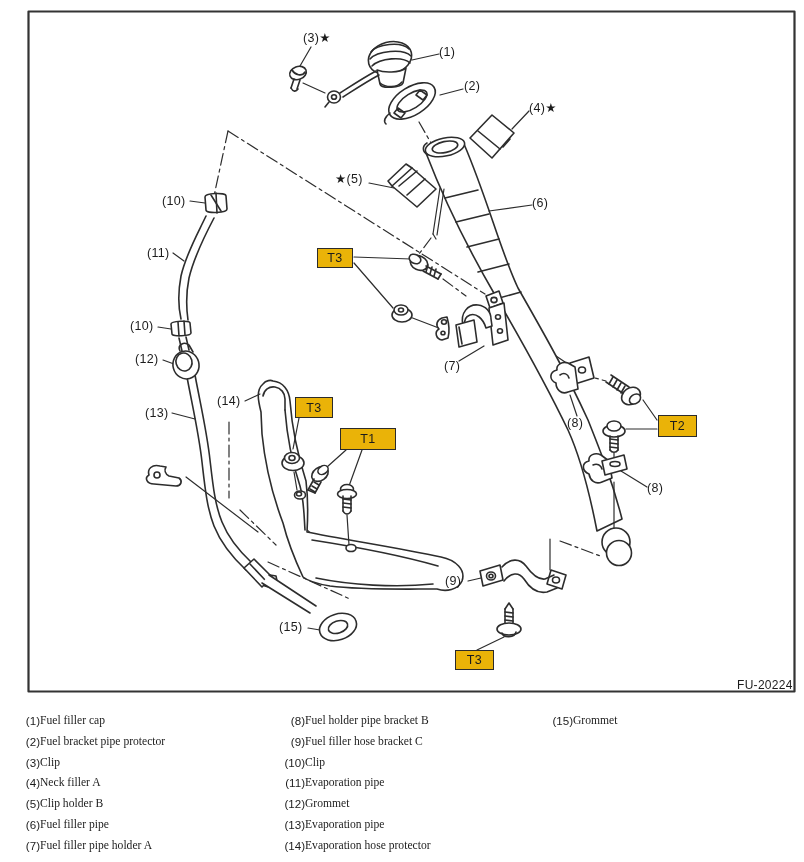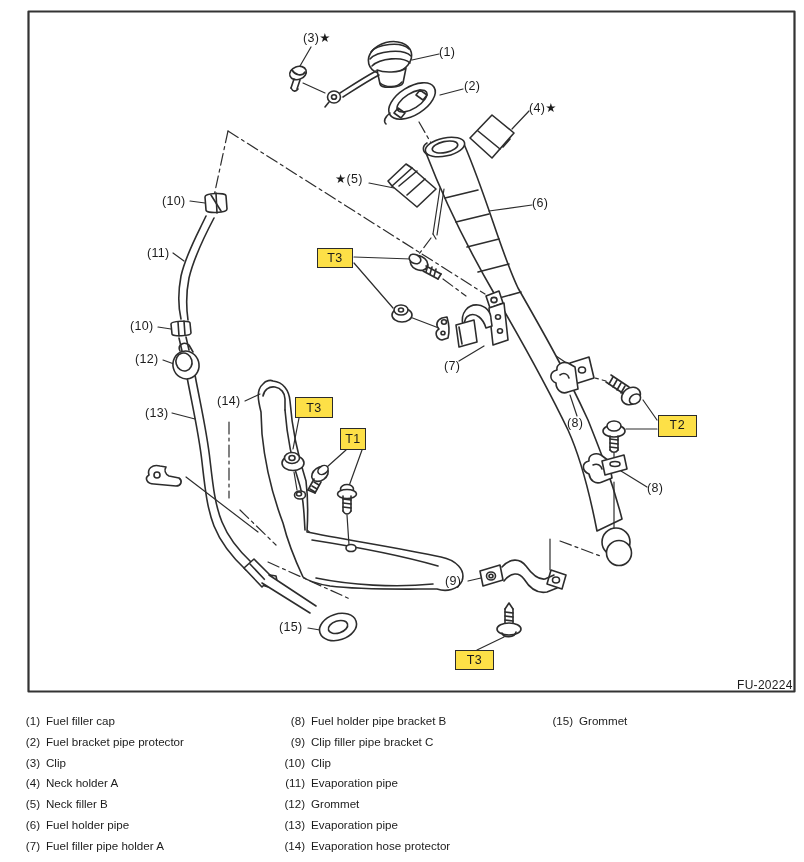--- a/index.html
+++ b/index.html
@@ -6,35 +6,35 @@
   .stage{
     position:relative;width:804px;height:862px;background:#ffffff;
     font-family:"Liberation Sans","DejaVu Sans",sans-serif;color:#1c1c1c;overflow:hidden;
   }
   .art{position:absolute;left:0;top:0;}
   .callout{
     position:absolute;font-size:12.5px;letter-spacing:.3px;white-space:nowrap;
     color:#1c1c1c;line-height:14px;
   }
   .tbox{
-    position:absolute;border:1.7px solid #2b2b2b;background:#fde047;
+    position:absolute;border:1.7px solid #2b2b2b;background:#eab308;
     display:flex;align-items:center;justify-content:center;
     font-size:12.5px;letter-spacing:.5px;box-sizing:border-box;
   }
   .figcode{position:absolute;font-size:12px;letter-spacing:.3px;}
   .legend{position:absolute;left:0;top:714px;width:804px;}
   .legend-col{position:absolute;top:0;}
   .legend-col.c1{left:12px;}
   .legend-col.c2{left:252px;}
   .legend-col.c3{left:520px;}
   .legend-row{display:flex;height:20.8px;font-size:11.6px;line-height:14px;align-items:flex-start;}
   .lnum{text-align:right;flex:none;}
   .col-a .lnum{width:28px;}
   .col-b .lnum{width:53px;}
-  .llabel{margin-left:6px;white-space:nowrap;}
+  .llabel{margin-left:0;white-space:nowrap;font-family:Liberation Serif, serif;}
 </style>
 </head>
 <body>
 
 <div class="stage">
 
   <svg class="art" width="804" height="862" viewBox="0 0 804 862" fill="none" stroke="#2d2d2d" stroke-width="1.6" stroke-linecap="round" stroke-linejoin="round">
 
     <rect x="28.5" y="11.5" width="766" height="680" stroke="#333" stroke-width="2.2" fill="none"></rect>
 
@@ -360,66 +360,66 @@
   <div class="callout" style="left:162px;top:194px;">(10)</div>
   <div class="callout" style="left:130px;top:319px;">(10)</div>
   <div class="callout" style="left:147px;top:246px;">(11)</div>
   <div class="callout" style="left:135px;top:352px;">(12)</div>
   <div class="callout" style="left:145px;top:406px;">(13)</div>
   <div class="callout" style="left:217px;top:394px;">(14)</div>
   <div class="callout" style="left:279px;top:620px;">(15)</div>
 
   <div class="tbox" style="left:317px;top:248px;width:36px;height:20px;">T3</div>
   <div class="tbox" style="left:295px;top:397px;width:38px;height:21px;">T3</div>
-  <div class="tbox" style="left:340px;top:428px;width:26px;height:22px;">T1</div>
-  <div class="tbox" style="left:658px;top:415px;width:39px;height:22px;font-family:Liberation Mono, monospace;">T2</div>
+  <div class="tbox" style="left:340px;top:428px;width:56px;height:22px;">T1</div>
+  <div class="tbox" style="left:658px;top:415px;width:39px;height:22px;">T2</div>
   <div class="tbox" style="left:455px;top:650px;width:39px;height:20px;">T3</div>
 
   <div class="figcode" style="left:737px;top:678px;">FU-20224</div>
 
   <div class="legend">
     <div class="legend-col c1 col-a">
       <div class="legend-row">
         <span class="lnum">(1)</span>
         <span class="llabel">Fuel filler cap</span>
       </div>
       <div class="legend-row">
         <span class="lnum">(2)</span>
         <span class="llabel">Fuel bracket pipe protector</span>
       </div>
       <div class="legend-row">
         <span class="lnum">(3)</span>
         <span class="llabel">Clip</span>
       </div>
       <div class="legend-row">
         <span class="lnum">(4)</span>
-        <span class="llabel">Neck holder A</span>
+        <span class="llabel">Neck filler A</span>
       </div>
       <div class="legend-row">
         <span class="lnum">(5)</span>
-        <span class="llabel">Neck filler B</span>
+        <span class="llabel">Clip holder B</span>
       </div>
       <div class="legend-row">
         <span class="lnum">(6)</span>
-        <span class="llabel">Fuel holder pipe</span>
+        <span class="llabel">Fuel filler pipe</span>
       </div>
       <div class="legend-row">
         <span class="lnum">(7)</span>
         <span class="llabel">Fuel filler pipe holder A</span>
       </div>
     </div>
 
     <div class="legend-col c2 col-b">
       <div class="legend-row">
         <span class="lnum">(8)</span>
         <span class="llabel">Fuel holder pipe bracket B</span>
       </div>
       <div class="legend-row">
         <span class="lnum">(9)</span>
-        <span class="llabel">Clip filler pipe bracket C</span>
+        <span class="llabel">Fuel filler hose bracket C</span>
       </div>
       <div class="legend-row">
         <span class="lnum">(10)</span>
         <span class="llabel">Clip</span>
       </div>
       <div class="legend-row">
         <span class="lnum">(11)</span>
         <span class="llabel">Evaporation pipe</span>
       </div>
       <div class="legend-row">

